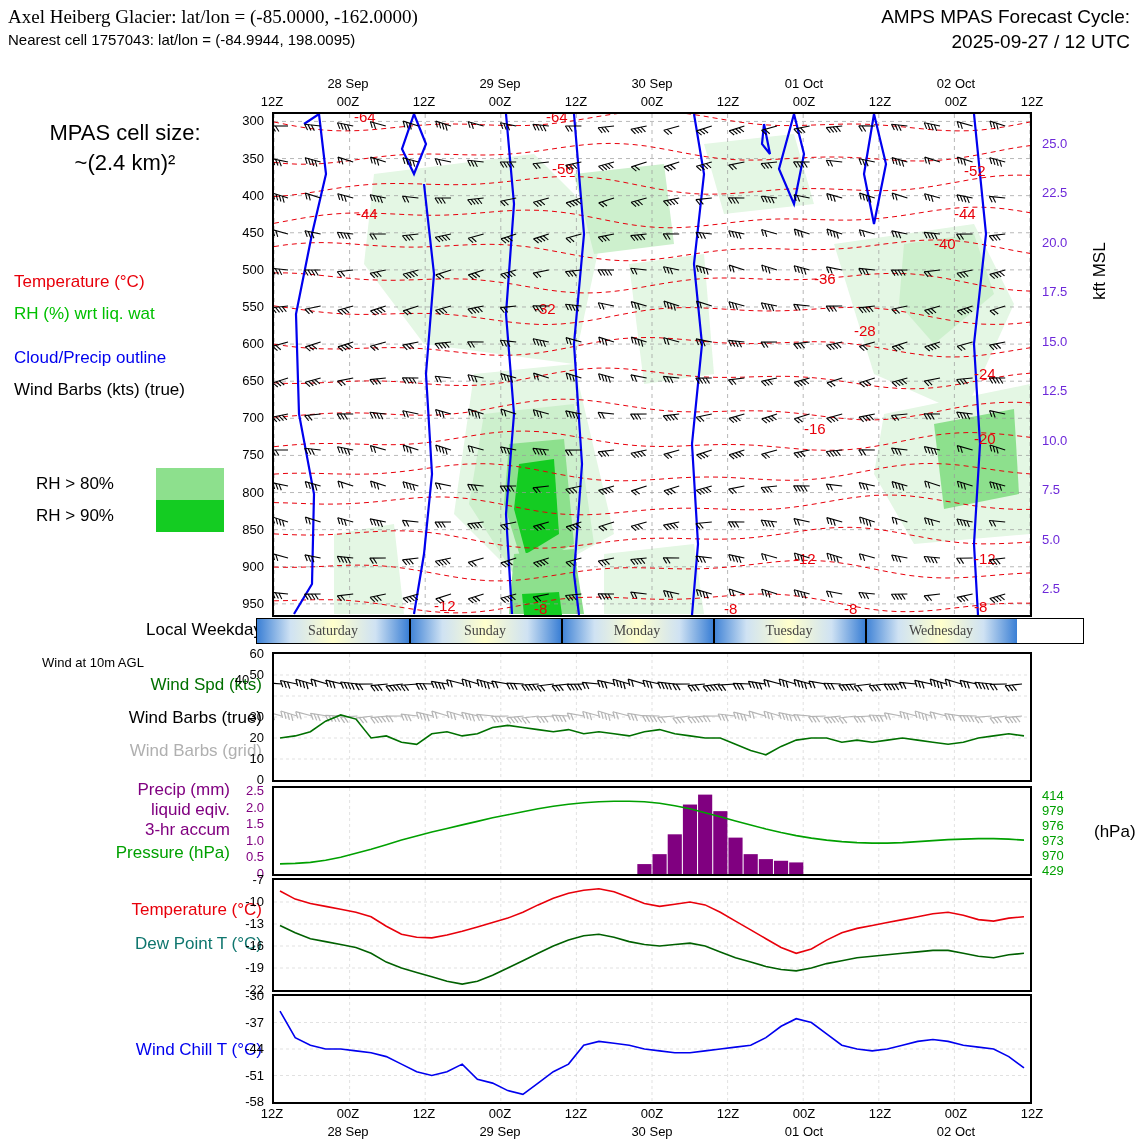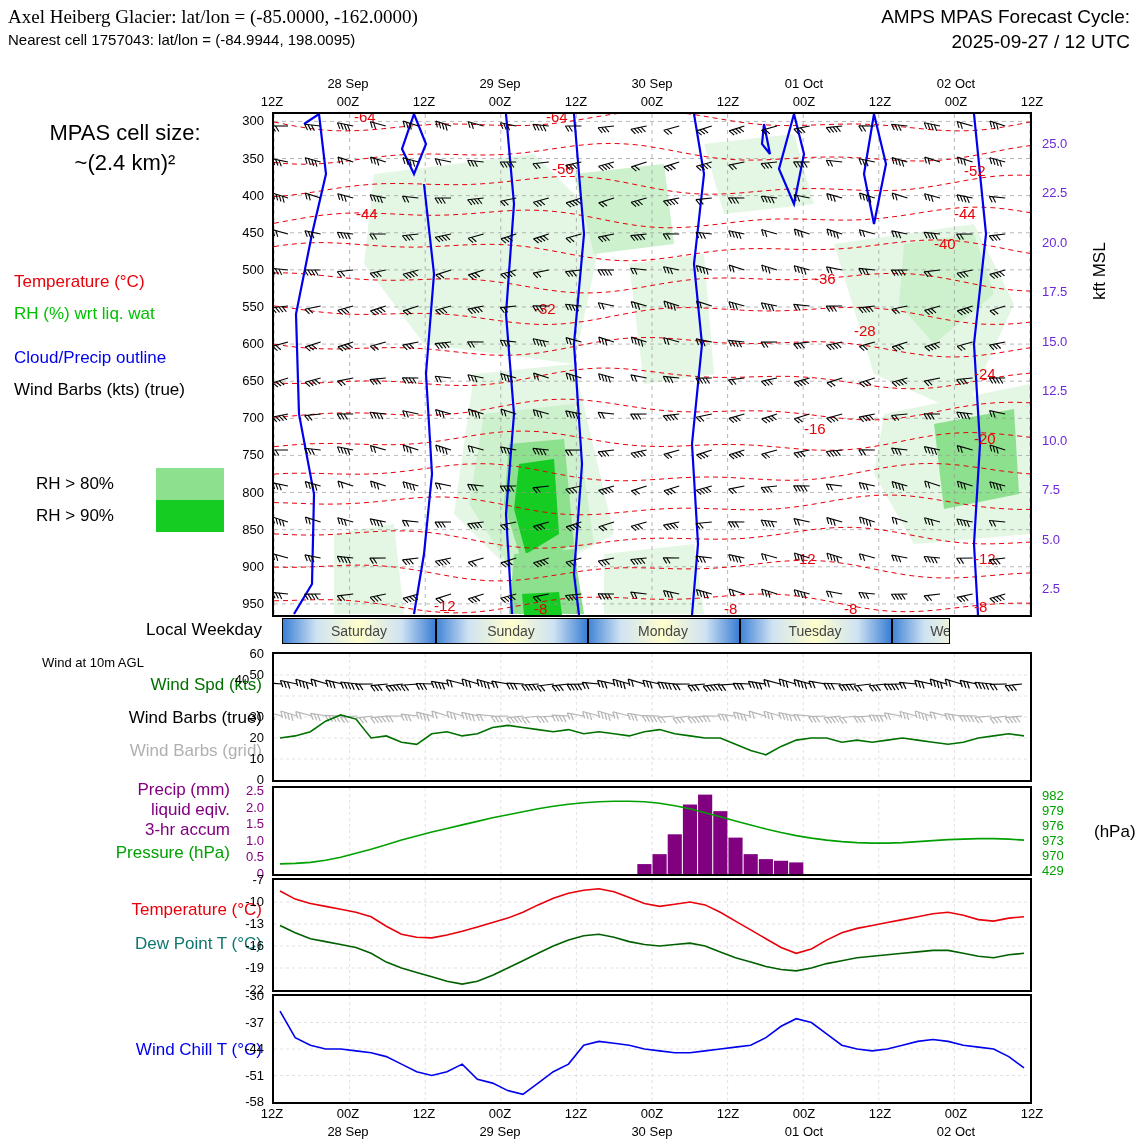--- a/index.html
+++ b/index.html
@@ -2126,21 +2126,21 @@
     <div class="abs axlab" style="top: 221.727px; left: 6px;">15.0</div>
     <div class="abs axlab" style="top: 271.233px; left: 6px;">12.5</div>
     <div class="abs axlab" style="top: 320.739px; left: 6px;">10.0</div>
     <div class="abs axlab" style="top: 370.245px; left: 6px;">7.5</div>
     <div class="abs axlab" style="top: 419.751px; left: 6px;">5.0</div>
     <div class="abs axlab" style="top: 469.257px; left: 6px;">2.5</div>
   </div>
 <div class="abs" style="left:1090px;top:300px;font-size:17px;transform:rotate(-90deg);transform-origin:left top;white-space:nowrap;">kft MSL</div>
 
 <div class="abs lbl-left" style="left:40px;top:620px;width:222px;">Local Weekday</div>
-<div class="wd-strip" id="weekday-strip" style="left:282px;top:618px;width:668px;height:26px;">
+<div class="wd-strip" id="weekday-strip" style="left:256px;top:618px;width:828px;height:26px;font-family:Liberation Serif, serif;">
     <div class="wd-cell" style="left: 0px; width: 152px; background: linear-gradient(to right, rgb(58, 127, 213) 0%, rgb(207, 226, 243) 22%, rgb(255, 255, 204) 50%, rgb(207, 226, 243) 78%, rgb(58, 127, 213) 100%);">Saturday</div>
     <div class="wd-cell" style="left: 152px; width: 152px; background: linear-gradient(to right, rgb(58, 127, 213) 0%, rgb(207, 226, 243) 22%, rgb(255, 255, 204) 50%, rgb(207, 226, 243) 78%, rgb(58, 127, 213) 100%);">Sunday</div>
     <div class="sep" style="left: 152px; top: 0px; height: 100%;"></div>
     <div class="wd-cell" style="left: 304px; width: 152px; background: linear-gradient(to right, rgb(58, 127, 213) 0%, rgb(207, 226, 243) 22%, rgb(255, 255, 204) 50%, rgb(207, 226, 243) 78%, rgb(58, 127, 213) 100%);">Monday</div>
     <div class="sep" style="left: 304px; top: 0px; height: 100%;"></div>
     <div class="wd-cell" style="left: 456px; width: 152px; background: linear-gradient(to right, rgb(58, 127, 213) 0%, rgb(207, 226, 243) 22%, rgb(255, 255, 204) 50%, rgb(207, 226, 243) 78%, rgb(58, 127, 213) 100%);">Tuesday</div>
     <div class="sep" style="left: 456px; top: 0px; height: 100%;"></div>
     <div class="wd-cell" style="left: 608px; width: 152px; background: linear-gradient(to right, rgb(58, 127, 213) 0%, rgb(207, 226, 243) 22%, rgb(255, 255, 204) 50%, rgb(207, 226, 243) 78%, rgb(58, 127, 213) 100%);">Wednesday</div>
     <div class="sep" style="left: 608px; top: 0px; height: 100%;"></div>
   </div>
@@ -2816,21 +2816,21 @@
     <div class="abs axlab-r" style="color: rgb(128, 0, 128); top: 30.3846px; right: 4px; width: 44px;">1.5</div>
     <div class="abs axlab-r" style="color: rgb(128, 0, 128); top: 13.8462px; right: 4px; width: 44px;">2.0</div>
     <div class="abs axlab-r" style="color: rgb(128, 0, 128); top: -2.69231px; right: 4px; width: 44px;">2.5</div>
   </div>
 <div class="abs" id="pp-yaxis-right" style="left:1036px;top:786px;width:60px;height:90px;">
     <div class="abs axlab" style="color: rgb(0, 160, 0); top: 77.4706px; left: 6px;">429</div>
     <div class="abs axlab" style="color: rgb(0, 160, 0); top: 62.2941px; left: 6px;">970</div>
     <div class="abs axlab" style="color: rgb(0, 160, 0); top: 47.1176px; left: 6px;">973</div>
     <div class="abs axlab" style="color: rgb(0, 160, 0); top: 31.9412px; left: 6px;">976</div>
     <div class="abs axlab" style="color: rgb(0, 160, 0); top: 16.7647px; left: 6px;">979</div>
-    <div class="abs axlab" style="color: rgb(0, 160, 0); top: 1.58824px; left: 6px;">982</div>
+    <div class="abs axlab" style="color: rgb(0, 160, 0); top: 1.58824px; left: 6px;">414</div>
   </div>
 <div class="abs" style="left:1094px;top:822px;font-size:17px;color:#000;">(hPa)</div>
 
 <div class="abs lbl-left" style="left:40px;top:900px;width:222px;color:#e8000b;">Temperature (°C)</div>
 <div class="abs lbl-left" style="left:40px;top:934px;width:222px;color:#0f766e;">Dew Point T (°C)</div>
 <div class="panel" style="left:272px;top:878px;width:760px;height:114px;">
   <svg id="temp-svg" width="756" height="110" viewBox="0 0 756 110">
       <line x1="0" y1="88" x2="756" y2="88" stroke="#ccc" stroke-width="0.6" stroke-dasharray="3 3"></line>
       <line x1="0" y1="66" x2="756" y2="66" stroke="#ccc" stroke-width="0.6" stroke-dasharray="3 3"></line>
       <line x1="0" y1="44" x2="756" y2="44" stroke="#ccc" stroke-width="0.6" stroke-dasharray="3 3"></line>

